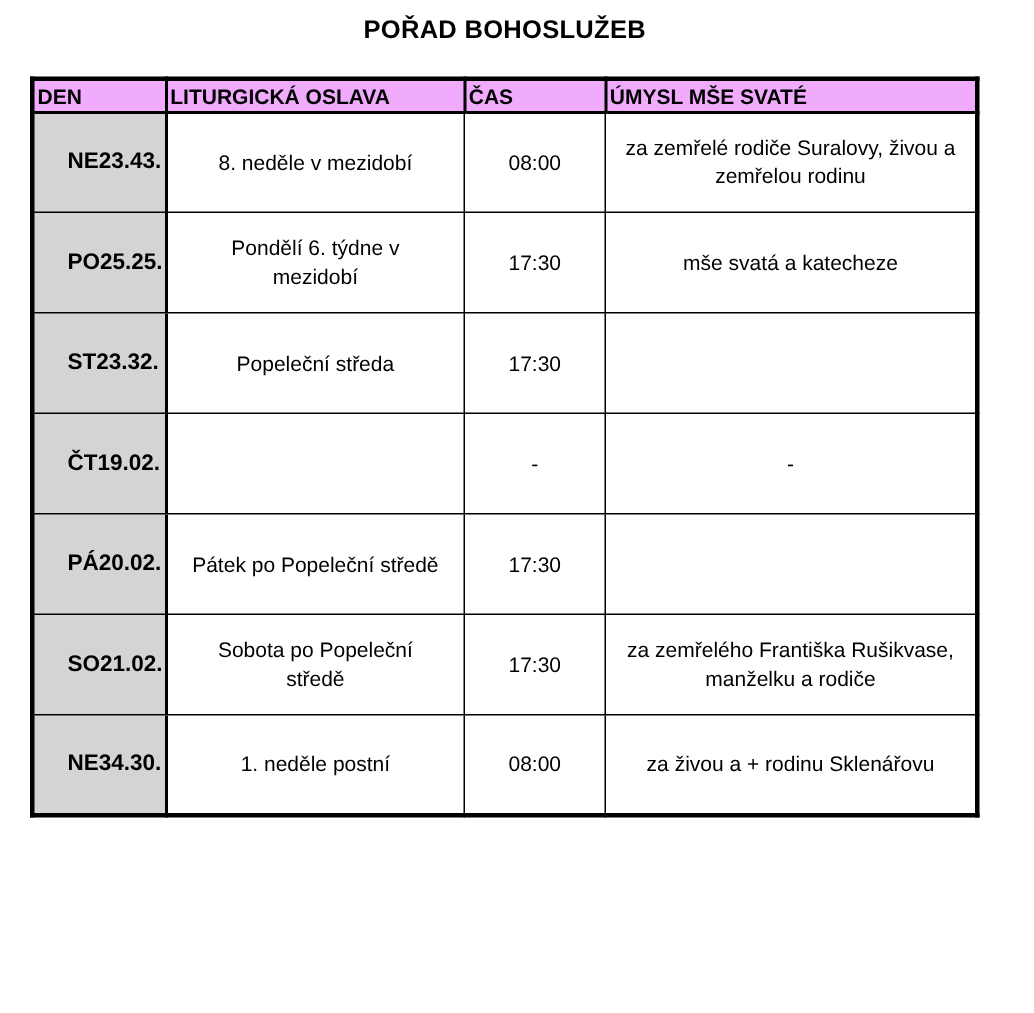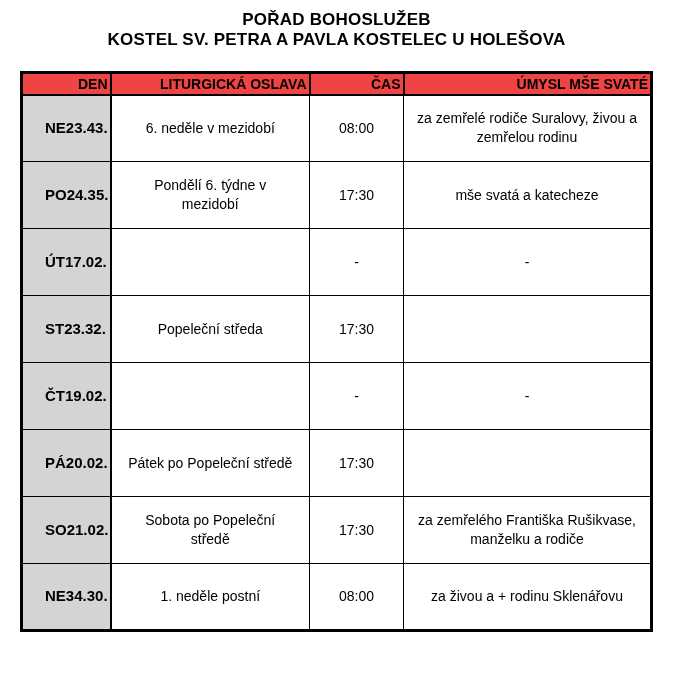--- a/index.html
+++ b/index.html
@@ -24,26 +24,26 @@
     margin: 21px auto 0 auto;
     width: 633px;
     border: 3px solid #000000;
   }
   col.c-den  { width: 89px; }
   col.c-lit  { width: 199px; }
   col.c-cas  { width: 94px; }
   col.c-umy  { width: 248px; }
 
   th {
-    background: #ef4444;
+    background: #f0abfc;
     border: 2px solid #000000;
     font-size: 14px;
     font-weight: bold;
     height: 22px;
-    text-align: right;
+    text-align: left;
     vertical-align: middle;
     padding: 1px 2px;
   }
   td {
     border: 1px solid #000000;
     height: 67px;
     font-size: 14px;
     text-align: center;
     vertical-align: middle;
     padding: 2px 4px;
@@ -65,21 +65,20 @@
     padding: 0 22px;
   }
 </style>
 </head>
 <body>
 
 <div class="page">
 
   <div class="title-block">
     <div class="title-main">POŘAD BOHOSLUŽEB</div>
-    <div class="title-church">KOSTEL SV. PETRA A PAVLA KOSTELEC U HOLEŠOVA</div>
   </div>
 
   <table class="schedule">
     <colgroup>
       <col class="c-den">
         <col class="c-lit">
         <col class="c-cas">
         <col class="c-umy">
     </colgroup>
     <thead>
@@ -91,47 +90,36 @@
       </tr>
     </thead>
     <tbody>
       <tr>
         <td class="day-cell">
           <div class="day-inner">
             <span>NE</span>
             <span>23.43.</span>
           </div>
         </td>
-        <td>6. neděle v mezidobí</td>
+        <td>8. neděle v mezidobí</td>
         <td>08:00</td>
         <td>za zemřelé rodiče Suralovy, živou a
 zemřelou rodinu</td>
       </tr>
       <tr>
         <td class="day-cell">
           <div class="day-inner">
             <span>PO</span>
-            <span>24.35.</span>
+            <span>25.25.</span>
           </div>
         </td>
         <td>Pondělí 6. týdne v
 mezidobí</td>
         <td>17:30</td>
         <td>mše svatá a katecheze</td>
-      </tr>
-      <tr>
-        <td class="day-cell">
-          <div class="day-inner">
-            <span>ÚT</span>
-            <span>17.02.</span>
-          </div>
-        </td>
-        <td></td>
-        <td>-</td>
-        <td>-</td>
       </tr>
       <tr>
         <td class="day-cell">
           <div class="day-inner">
             <span>ST</span>
             <span>23.32.</span>
           </div>
         </td>
         <td>Popeleční středa</td>
         <td>17:30</td>

